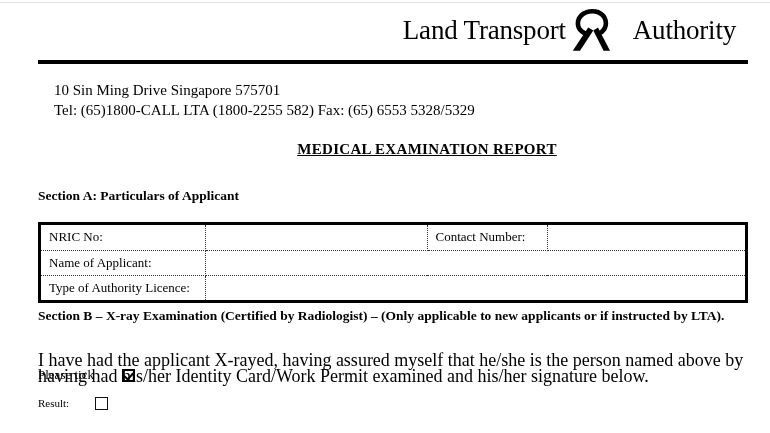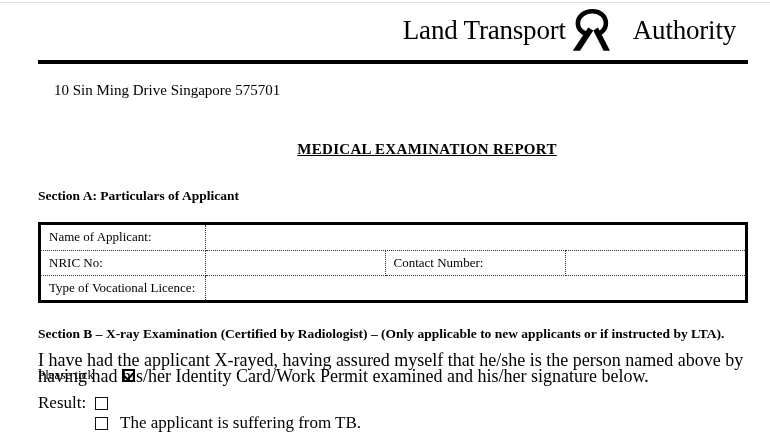--- a/index.html
+++ b/index.html
@@ -136,21 +136,21 @@
   .particulars-table tr:last-child td { border-bottom: none; }
   .particulars-table td.lastcol { border-right: none; }
   .col-label { width: 164px; }
   .col-value { width: 222px; }
   .col-cnlabel { width: 120px; }
 
   
   .section-b-head {
     position: absolute;
     left: 38px;
-    top: 326px;
+    top: 308px;
     font-size: 13.5px;
     font-weight: bold;
     white-space: nowrap;
   }
   .declaration {
     position: absolute;
     left: 38px;
     top: 341px;
     width: 712px;
     font-size: 18px;
@@ -187,21 +187,21 @@
     border: solid #000;
     border-width: 0 2.2px 2.2px 0;
     transform: rotate(42deg);
   }
 
   
   .result-block {
     position: absolute;
     left: 38px;
     top: 393px;
-    font-size: 17px;
+    font-size: 11px;
   }
   .result-row {
     display: flex;
     align-items: center;
     height: 20px;
   }
   .result-label {
     width: 57px;
     flex: 0 0 57px;
   }
@@ -238,63 +238,59 @@
         <path d="M20.2 20.6 L25.3 23.4 L12.0 43.8 L4.8 43.8 Z"></path>
       </g>
     </svg>
     <span class="logo-word last">Authority</span>
   </div>
 
   <div class="rule"></div>
 
   <div class="address">
     <div>10 Sin Ming Drive Singapore 575701</div>
+    <div>Tel: (65)1800-CALL LTA (1800-2255 582) Fax: (65) 6553 5328/5329</div>
   </div>
 
   <div class="title-block">
     <div class="title-main">MEDICAL EXAMINATION REPORT</div>
   </div>
 
   <div class="section-a-head">Section A: Particulars of Applicant</div>
 
   <div class="particulars-table">
     <table>
       <tbody>
-        <tr>
-          <td class="col-label">Name of Applicant:</td>
-          <td class="lastcol" colspan="3"></td>
-        </tr>
         <tr>
           <td class="col-label">NRIC No:</td>
           <td class="col-value"></td>
           <td class="col-cnlabel">Contact Number:</td>
           <td class="lastcol"></td>
         </tr>
         <tr>
-          <td class="col-label">Type of Vocational Licence:</td>
+          <td class="col-label">Name of Applicant:</td>
+          <td class="lastcol" colspan="3"></td>
+        </tr>
+        <tr>
+          <td class="col-label">Type of Authority Licence:</td>
           <td class="lastcol" colspan="3"></td>
         </tr>
       </tbody>
     </table>
   </div>
 
   <div class="section-b-head">Section B – X-ray Examination (Certified by Radiologist) – (Only applicable to new applicants or if instructed by LTA).</div>
 
   <div class="declaration">I have had the applicant X-rayed, having assured myself that he/she is the person named above by having had his/her Identity Card/Work Permit examined and his/her signature below.</div>
 
   <div class="tick-line">
     <span>Please tick</span>
     <span class="tick-glyph"></span>
   </div>
 
   <div class="result-block">
     <div class="result-row">
       <span class="result-label">Result:</span>
       <span class="checkbox"></span>
     </div>
-    <div class="result-row">
-      <span class="result-spacer"></span>
-      <span class="checkbox"></span>
-      <span class="result-text">The applicant is suffering from TB.</span>
-    </div>
   </div>
 
 </div>
 
 </body></html>

